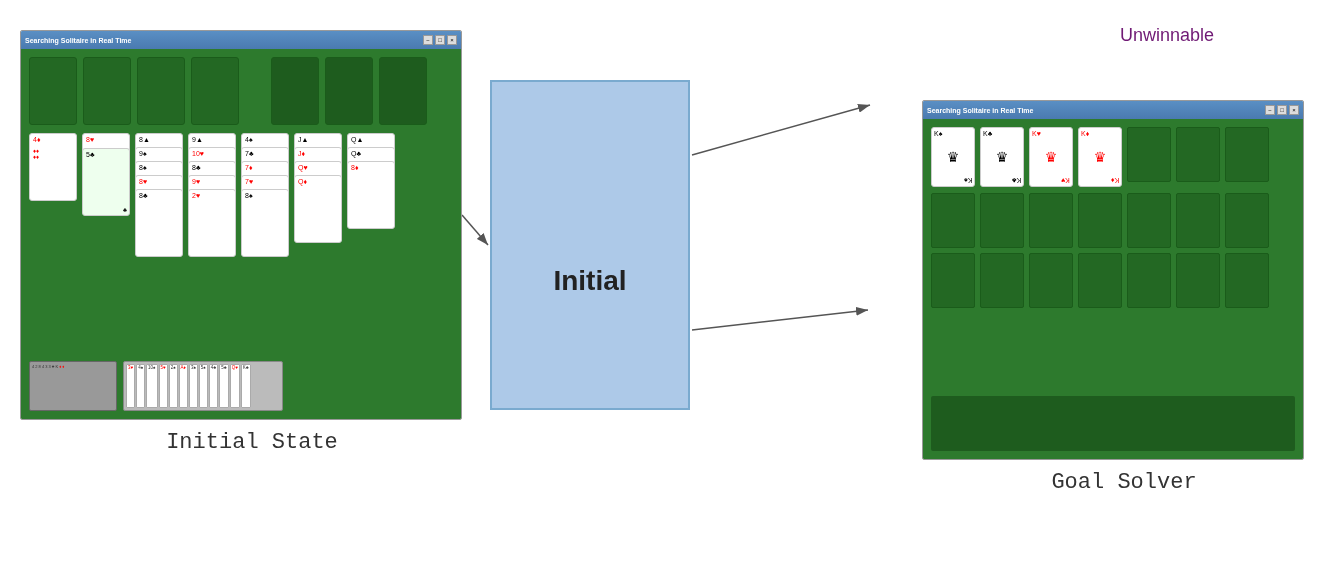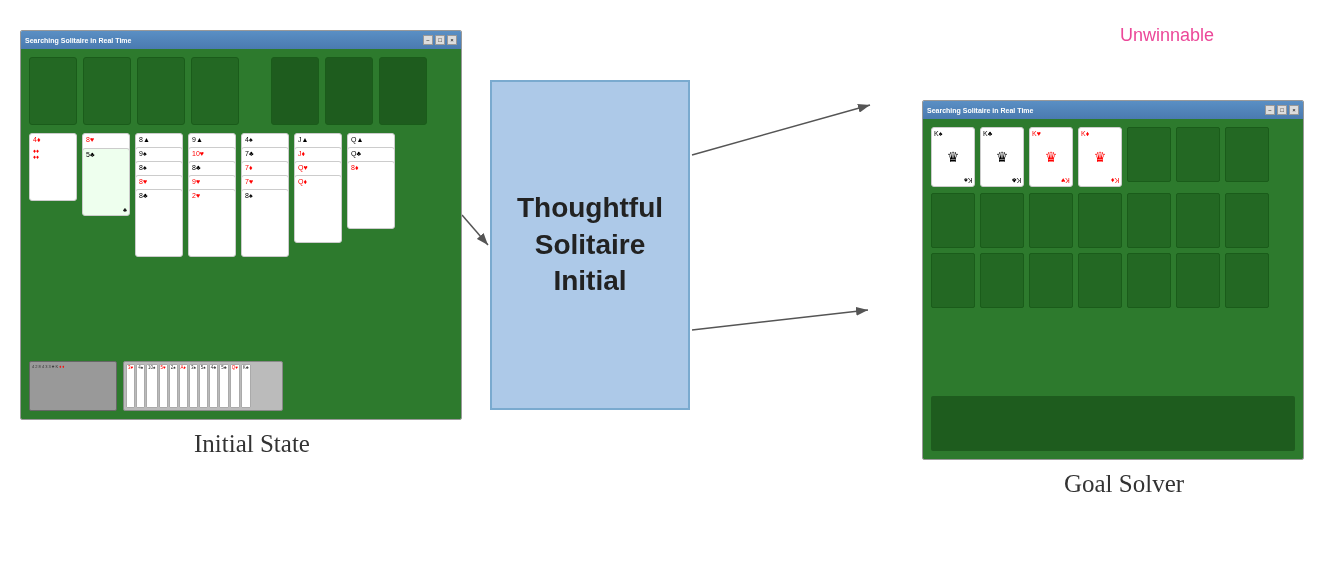--- a/index.html
+++ b/index.html
@@ -146,44 +146,44 @@
     .right-board {
       background: #2d7a2d;
       width: 380px;
       height: 340px;
       padding: 8px;
       position: relative;
     }
 
     
     .label-text {
-      font-size: 25px;
+      font-size: 22px;
       color: #333;
       margin-top: 10px;
-      font-family: Liberation Serif, serif;
+      font-family: Liberation Mono, monospace;
       margin-left: 22px;
     }
 
     
     .arrows-svg {
       position: absolute;
       top: 0;
       left: 0;
       width: 100%;
       height: 100%;
       pointer-events: none;
     }
 
     
     .unwinnable-label {
       position: absolute;
       top: 25px;
       right: 110px;
       font-size: 18px;
-      color: #ec4899;
+      color: #701a75;
     }
 
     
     .kings-row {
       display: flex;
       gap: 5px;
       margin-bottom: 6px;
     }
 
     .king-card {
@@ -425,22 +425,22 @@
           </div>
         </div>
       </div>
     </div>
 
     <div class="label-text">Initial State</div>
   </div>
 
   <div class="center-box" style="position:absolute; left:490px; top:80px;">
     <div class="center-box-text">
-      <span>Thoughtful</span><br>
-      <span>Solitaire</span><br>
+      <br>
+      <br>
       <span>Initial</span>
     </div>
   </div>
 
   <div class="unwinnable-label">Unwinnable</div>
 
   <div class="right-section">
     <div class="solitaire-window">
       <div class="window-titlebar">
         <span class="window-title-text">Searching Solitaire in Real Time</span>

